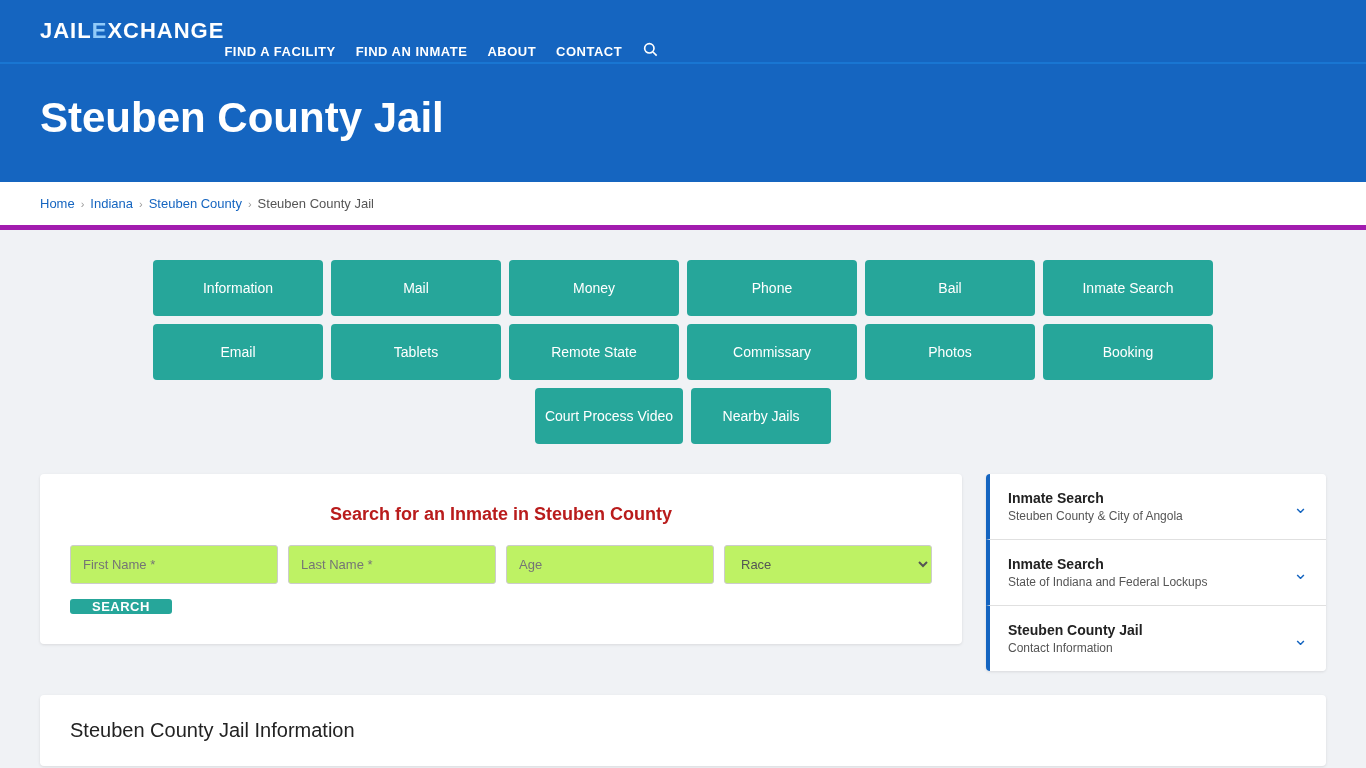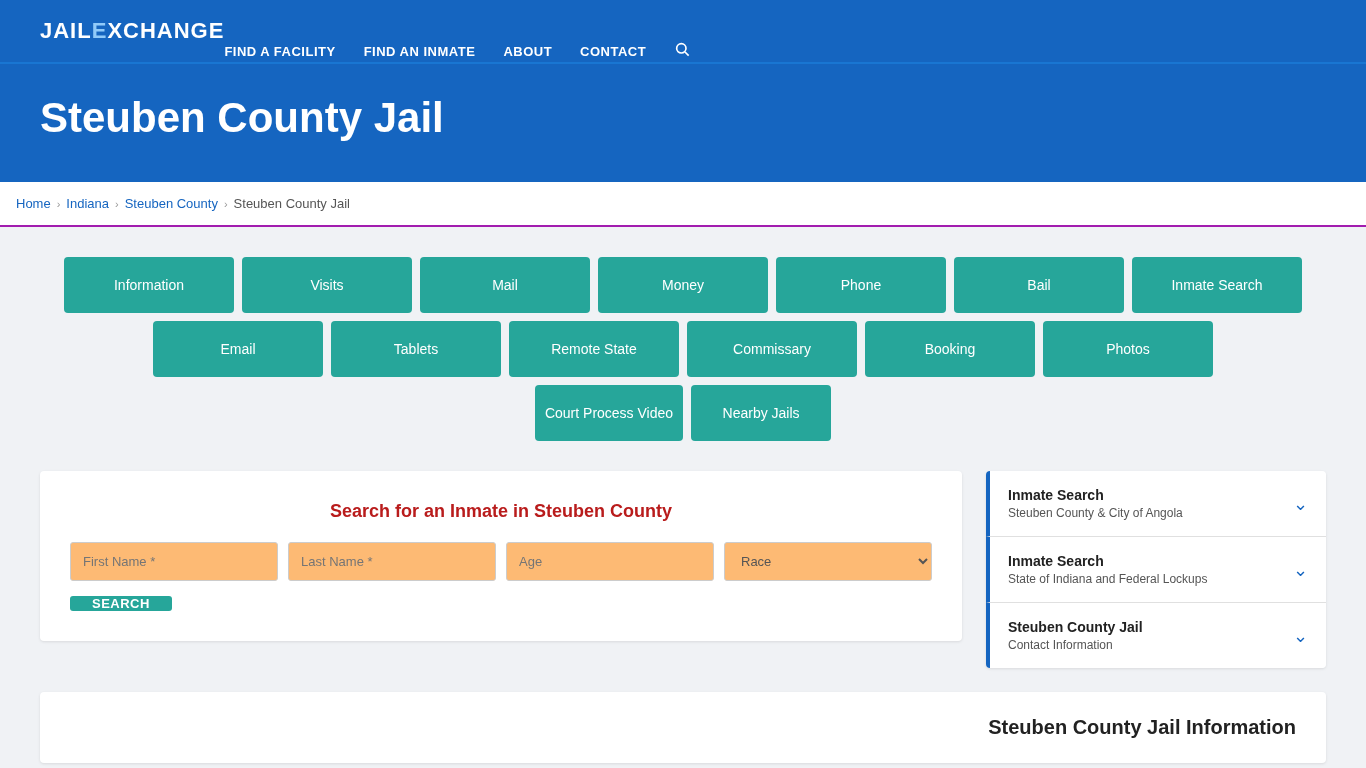--- a/index.html
+++ b/index.html
@@ -19,21 +19,21 @@
       display: flex;
       align-items: center;
       font-size: 22px;
       font-weight: 900;
       color: #fff;
       letter-spacing: 1px;
     }
     .nav {
       display: flex;
       align-items: center;
-      gap: 28px;
+      gap: 20px;
       margin-top: 40px;
     }
     .nav a {
       color: #fff;
       text-decoration: none;
       font-size: 13px;
       font-weight: 600;
       letter-spacing: 0.5px;
       cursor: pointer;
     }
@@ -52,22 +52,22 @@
     }
     .hero h1 {
       color: #fff;
       font-size: 42px;
       font-weight: 700;
     }
 
     
     .breadcrumb-bar {
       background: #fff;
-      padding: 14px 16px;
-      border-bottom: 2px solid #a21caf;
+      padding: 14px 40px;
+      border-bottom: 5px solid #a21caf;
     }
     .breadcrumb {
       display: flex;
       align-items: center;
       gap: 6px;
       font-size: 13px;
     }
     .breadcrumb a {
       color: #1565c0;
       text-decoration: none;
@@ -148,21 +148,21 @@
       gap: 10px;
       margin-bottom: 14px;
     }
     .form-row input, .form-row select {
       flex: 1;
       padding: 10px 12px;
       border: 1px solid #ccc;
       border-radius: 3px;
       font-size: 13px;
       color: #555;
-      background: #fdba74;
+      background: #bef264;
     }
     .form-row select {
       cursor: pointer;
     }
     .search-btn {
       background: #26a69a;
       color: #fff;
       border: none;
       border-radius: 3px;
       padding: 0 22px;
@@ -213,23 +213,22 @@
     
     .bottom-section {
       margin-top: 24px;
       background: #fff;
       border-radius: 4px;
       padding: 24px 30px;
       box-shadow: 0 1px 3px rgba(0,0,0,0.1);
     }
     .bottom-section h2 {
       font-size: 20px;
-      font-weight: 700;
+      font-weight: 400;
       color: #222;
-      text-align: right;
     }
   </style>
 </head>
 <body>
 
 <header class="header">
   <div class="logo">
     <span>JAIL</span>
       <span style="color:#90caf9;">E</span>
       <span>XCHANGE</span>
@@ -262,34 +261,33 @@
     <span class="sep">›</span>
     <span class="current">Steuben County Jail</span>
   </div>
 </div>
 
 <div class="main-content">
 
   <div class="grid-buttons">
     <div class="grid-row">
       <button class="grid-btn">Information</button>
-      <button class="grid-btn">Visits</button>
       <button class="grid-btn">Mail</button>
       <button class="grid-btn">Money</button>
       <button class="grid-btn">Phone</button>
       <button class="grid-btn">Bail</button>
       <button class="grid-btn">Inmate Search</button>
     </div>
     <div class="grid-row">
       <button class="grid-btn">Email</button>
       <button class="grid-btn">Tablets</button>
       <button class="grid-btn">Remote State</button>
       <button class="grid-btn">Commissary</button>
+      <button class="grid-btn">Photos</button>
       <button class="grid-btn">Booking</button>
-      <button class="grid-btn">Photos</button>
     </div>
     <div class="grid-row center-row">
       <button class="grid-btn">Court Process Video</button>
       <button class="grid-btn">Nearby Jails</button>
     </div>
   </div>
 
   <div class="lower-section">
 
     <div class="search-form-card">

